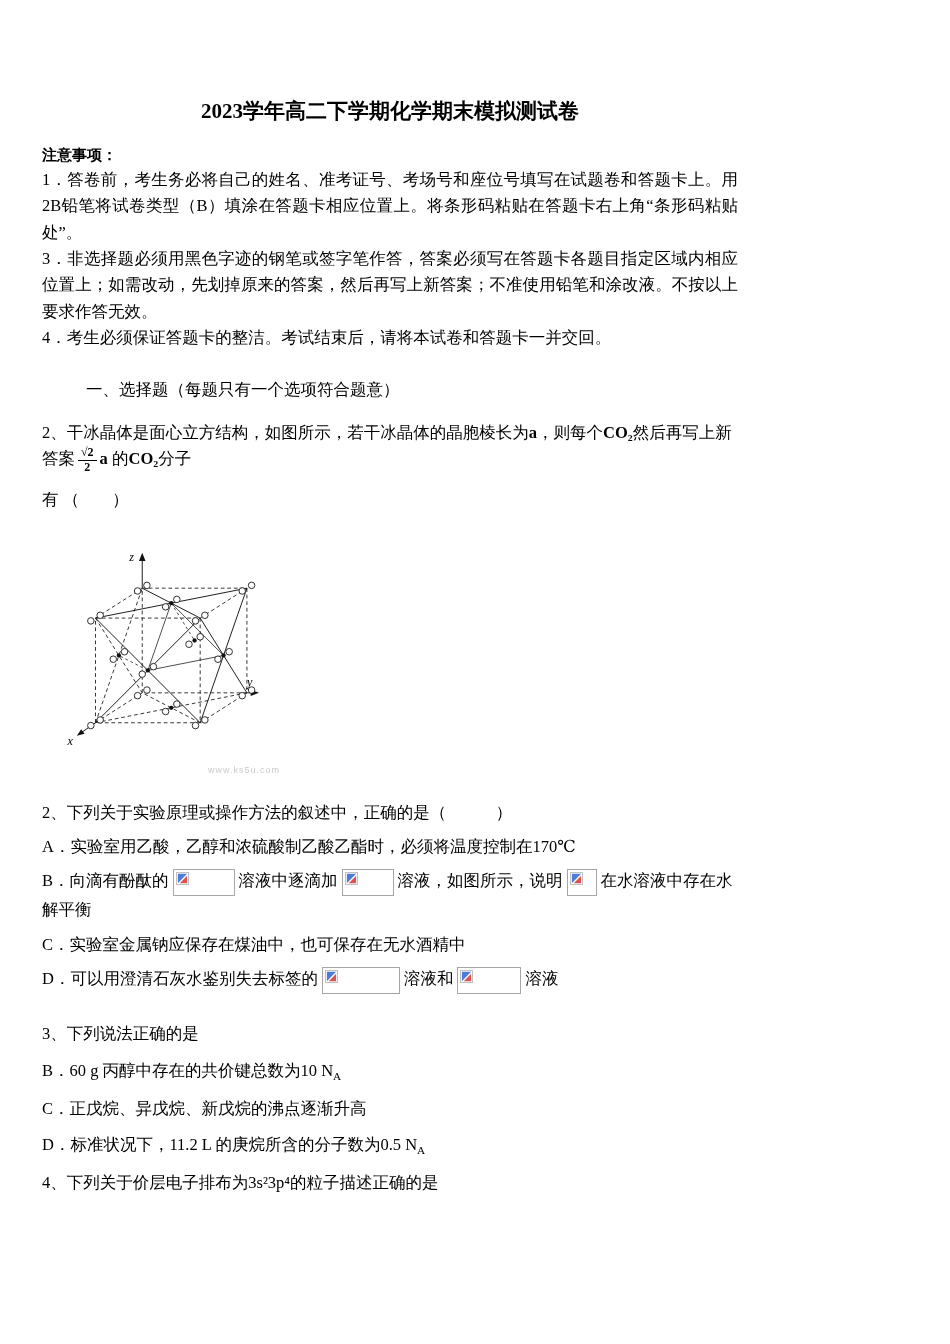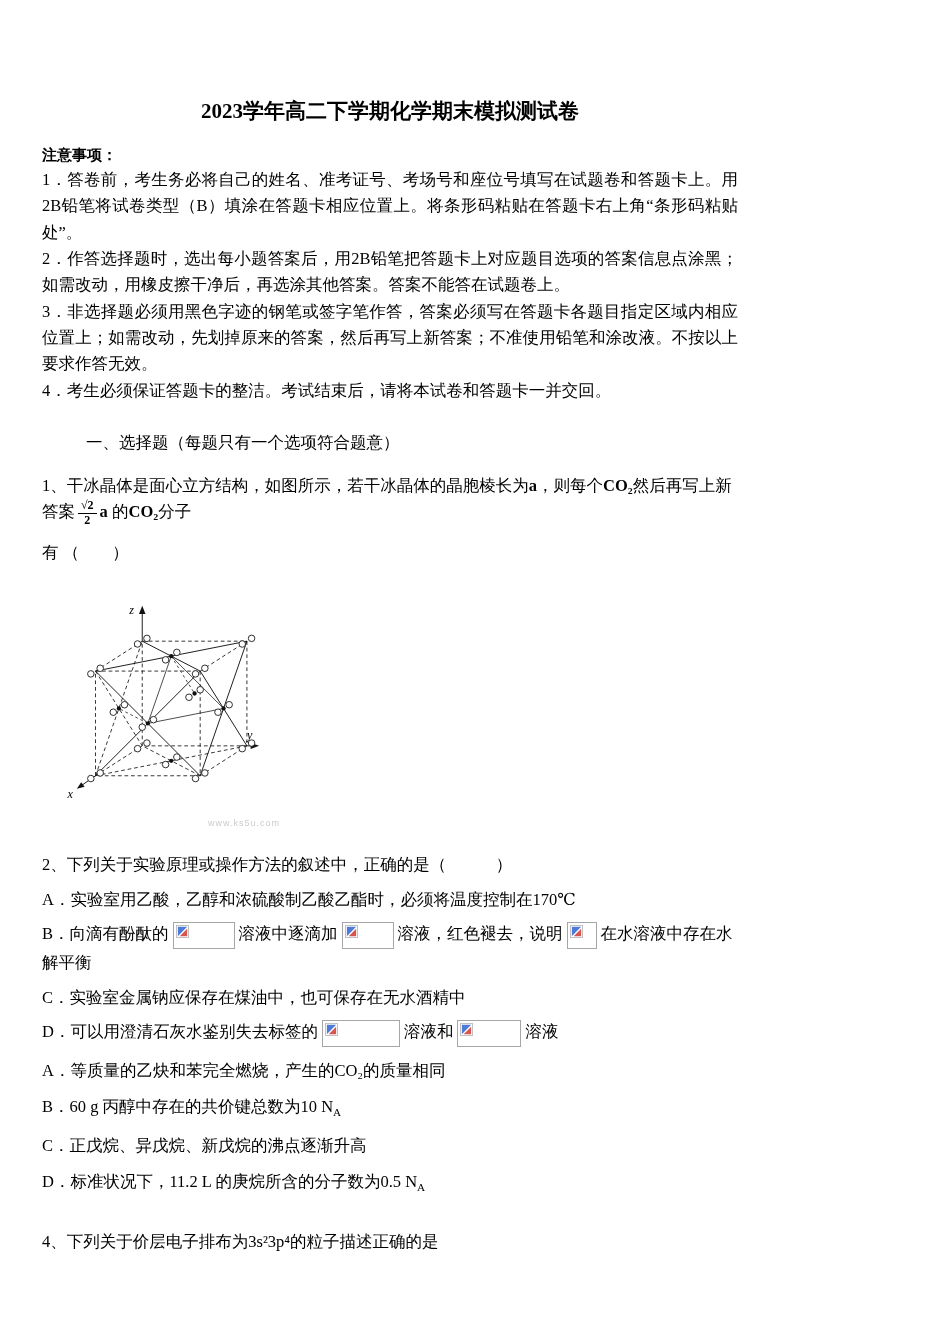--- a/index.html
+++ b/index.html
@@ -47,29 +47,28 @@
 </head>
 <body>
 
 <div class="page">
 
   <h1 class="title">2023学年高二下学期化学期末模拟测试卷</h1>
 
   <div>
     <p class="notes-header">注意事项：</p>
     <p class="note">1．答卷前，考生务必将自己的姓名、准考证号、考场号和座位号填写在试题卷和答题卡上。用2B铅笔将试卷类型（B）填涂在答题卡相应位置上。将条形码粘贴在答题卡右上角“条形码粘贴处”。</p>
-    <p class="note">2．作答选择题时，选出每小题答案后，用2B铅笔把答题卡上对应题目选项的答案信息点涂黑；如需改动，用橡皮擦干净后，再选涂其他答案。答案不能答在试题卷上。</p>
     <p class="note">3．非选择题必须用黑色字迹的钢笔或签字笔作答，答案必须写在答题卡各题目指定区域内相应位置上；如需改动，先划掉原来的答案，然后再写上新答案；不准使用铅笔和涂改液。不按以上要求作答无效。</p>
     <p class="note">4．考生必须保证答题卡的整洁。考试结束后，请将本试卷和答题卡一并交回。</p>
   </div>
 
   <p class="section-heading">一、选择题（每题只有一个选项符合题意）</p>
 
   <p class="q-stem">
-    <span>1、干冰晶体是面心立方结构，如图所示，若干冰晶体的晶胞棱长为</span><span class="bold">a</span><span>，则每个</span><span class="bold">CO₂</span><span>然后再写上新答案</span><span class="frac"><span class="num">√2</span><span class="den">2</span></span><span class="bold">a</span><span> 的</span><span class="bold">CO₂</span><span>分子</span>
+    <span>2、干冰晶体是面心立方结构，如图所示，若干冰晶体的晶胞棱长为</span><span class="bold">a</span><span>，则每个</span><span class="bold">CO₂</span><span>然后再写上新答案</span><span class="frac"><span class="num">√2</span><span class="den">2</span></span><span class="bold">a</span><span> 的</span><span class="bold">CO₂</span><span>分子</span>
   </p>
   <p class="blank-line">有 （　　）</p>
 
   <div class="diagram-wrap">
     <svg width="200" height="232" viewBox="0 0 214 235">
 
       <g stroke="#2a2a2a" fill="none" stroke-width="1" stroke-dasharray="4 3">
         <path d="M38,78 L150,78 L150,190 L38,190 Z"></path>
         <path d="M88,46 L200,46 L200,158 L88,158 Z"></path>
         <path d="M38,78 L88,46 M150,78 L200,46 M150,190 L200,158 M38,190 L88,158"></path>
@@ -154,39 +153,39 @@
   <p class="opt opt-gap">A．实验室用乙酸，乙醇和浓硫酸制乙酸乙酯时，必须将温度控制在170℃</p>
   <p class="opt opt-gap">
     <span>B．向滴有酚酞的</span><span class="img-ph w62"><svg width="13" height="13" viewBox="0 0 14 14">
           <rect x="0.5" y="0.5" width="13" height="13" fill="#fff" stroke="#bdbdbd"></rect>
           <polygon points="2,2 12,2 2,12" fill="#4f7bd8"></polygon>
           <polygon points="12,4 12,12 4,12" fill="#d9534f"></polygon>
         </svg></span><span>溶液中逐滴加</span><span class="img-ph w52"><svg width="13" height="13" viewBox="0 0 14 14">
           <rect x="0.5" y="0.5" width="13" height="13" fill="#fff" stroke="#bdbdbd"></rect>
           <polygon points="2,2 12,2 2,12" fill="#4f7bd8"></polygon>
           <polygon points="12,4 12,12 4,12" fill="#d9534f"></polygon>
-        </svg></span><span>溶液，红色褪去，说明</span><span class="img-ph w30"><svg width="13" height="13" viewBox="0 0 14 14">
+        </svg></span><span>溶液，如图所示，说明</span><span class="img-ph w30"><svg width="13" height="13" viewBox="0 0 14 14">
           <rect x="0.5" y="0.5" width="13" height="13" fill="#fff" stroke="#bdbdbd"></rect>
           <polygon points="2,2 12,2 2,12" fill="#4f7bd8"></polygon>
           <polygon points="12,4 12,12 4,12" fill="#d9534f"></polygon>
         </svg></span><span>在水溶液中存在水解平衡</span>
   </p>
   <p class="opt opt-gap">C．实验室金属钠应保存在煤油中，也可保存在无水酒精中</p>
   <p class="opt opt-gap">
     <span>D．可以用澄清石灰水鉴别失去标签的</span><span class="img-ph w78"><svg width="13" height="13" viewBox="0 0 14 14">
           <rect x="0.5" y="0.5" width="13" height="13" fill="#fff" stroke="#bdbdbd"></rect>
           <polygon points="2,2 12,2 2,12" fill="#4f7bd8"></polygon>
           <polygon points="12,4 12,12 4,12" fill="#d9534f"></polygon>
         </svg></span><span>溶液和</span><span class="img-ph w64"><svg width="13" height="13" viewBox="0 0 14 14">
           <rect x="0.5" y="0.5" width="13" height="13" fill="#fff" stroke="#bdbdbd"></rect>
           <polygon points="2,2 12,2 2,12" fill="#4f7bd8"></polygon>
           <polygon points="12,4 12,12 4,12" fill="#d9534f"></polygon>
         </svg></span><span>溶液</span>
   </p>
 
-  <p class="opt">A．等质量的乙炔和苯完全燃烧，产生的CO₂的质量相同</p>
+  <p class="q-stem" style="margin-top:26px;">3、下列说法正确的是</p>
   <p class="opt"><span>B．60 g 丙醇中存在的共价键总数为10 N</span><sub>A</sub></p>
   <p class="opt">C．正戊烷、异戊烷、新戊烷的沸点逐渐升高</p>
   <p class="opt"><span>D．标准状况下，11.2 L 的庚烷所含的分子数为0.5 N</span><sub>A</sub></p>
 
-  <p class="q-stem" style="margin-top:32px;">4、下列关于价层电子排布为3s²3p⁴的粒子描述正确的是</p>
+  <p class="q-stem" style="margin-top:10px;">4、下列关于价层电子排布为3s²3p⁴的粒子描述正确的是</p>
 
 </div>
 
 </body></html>

